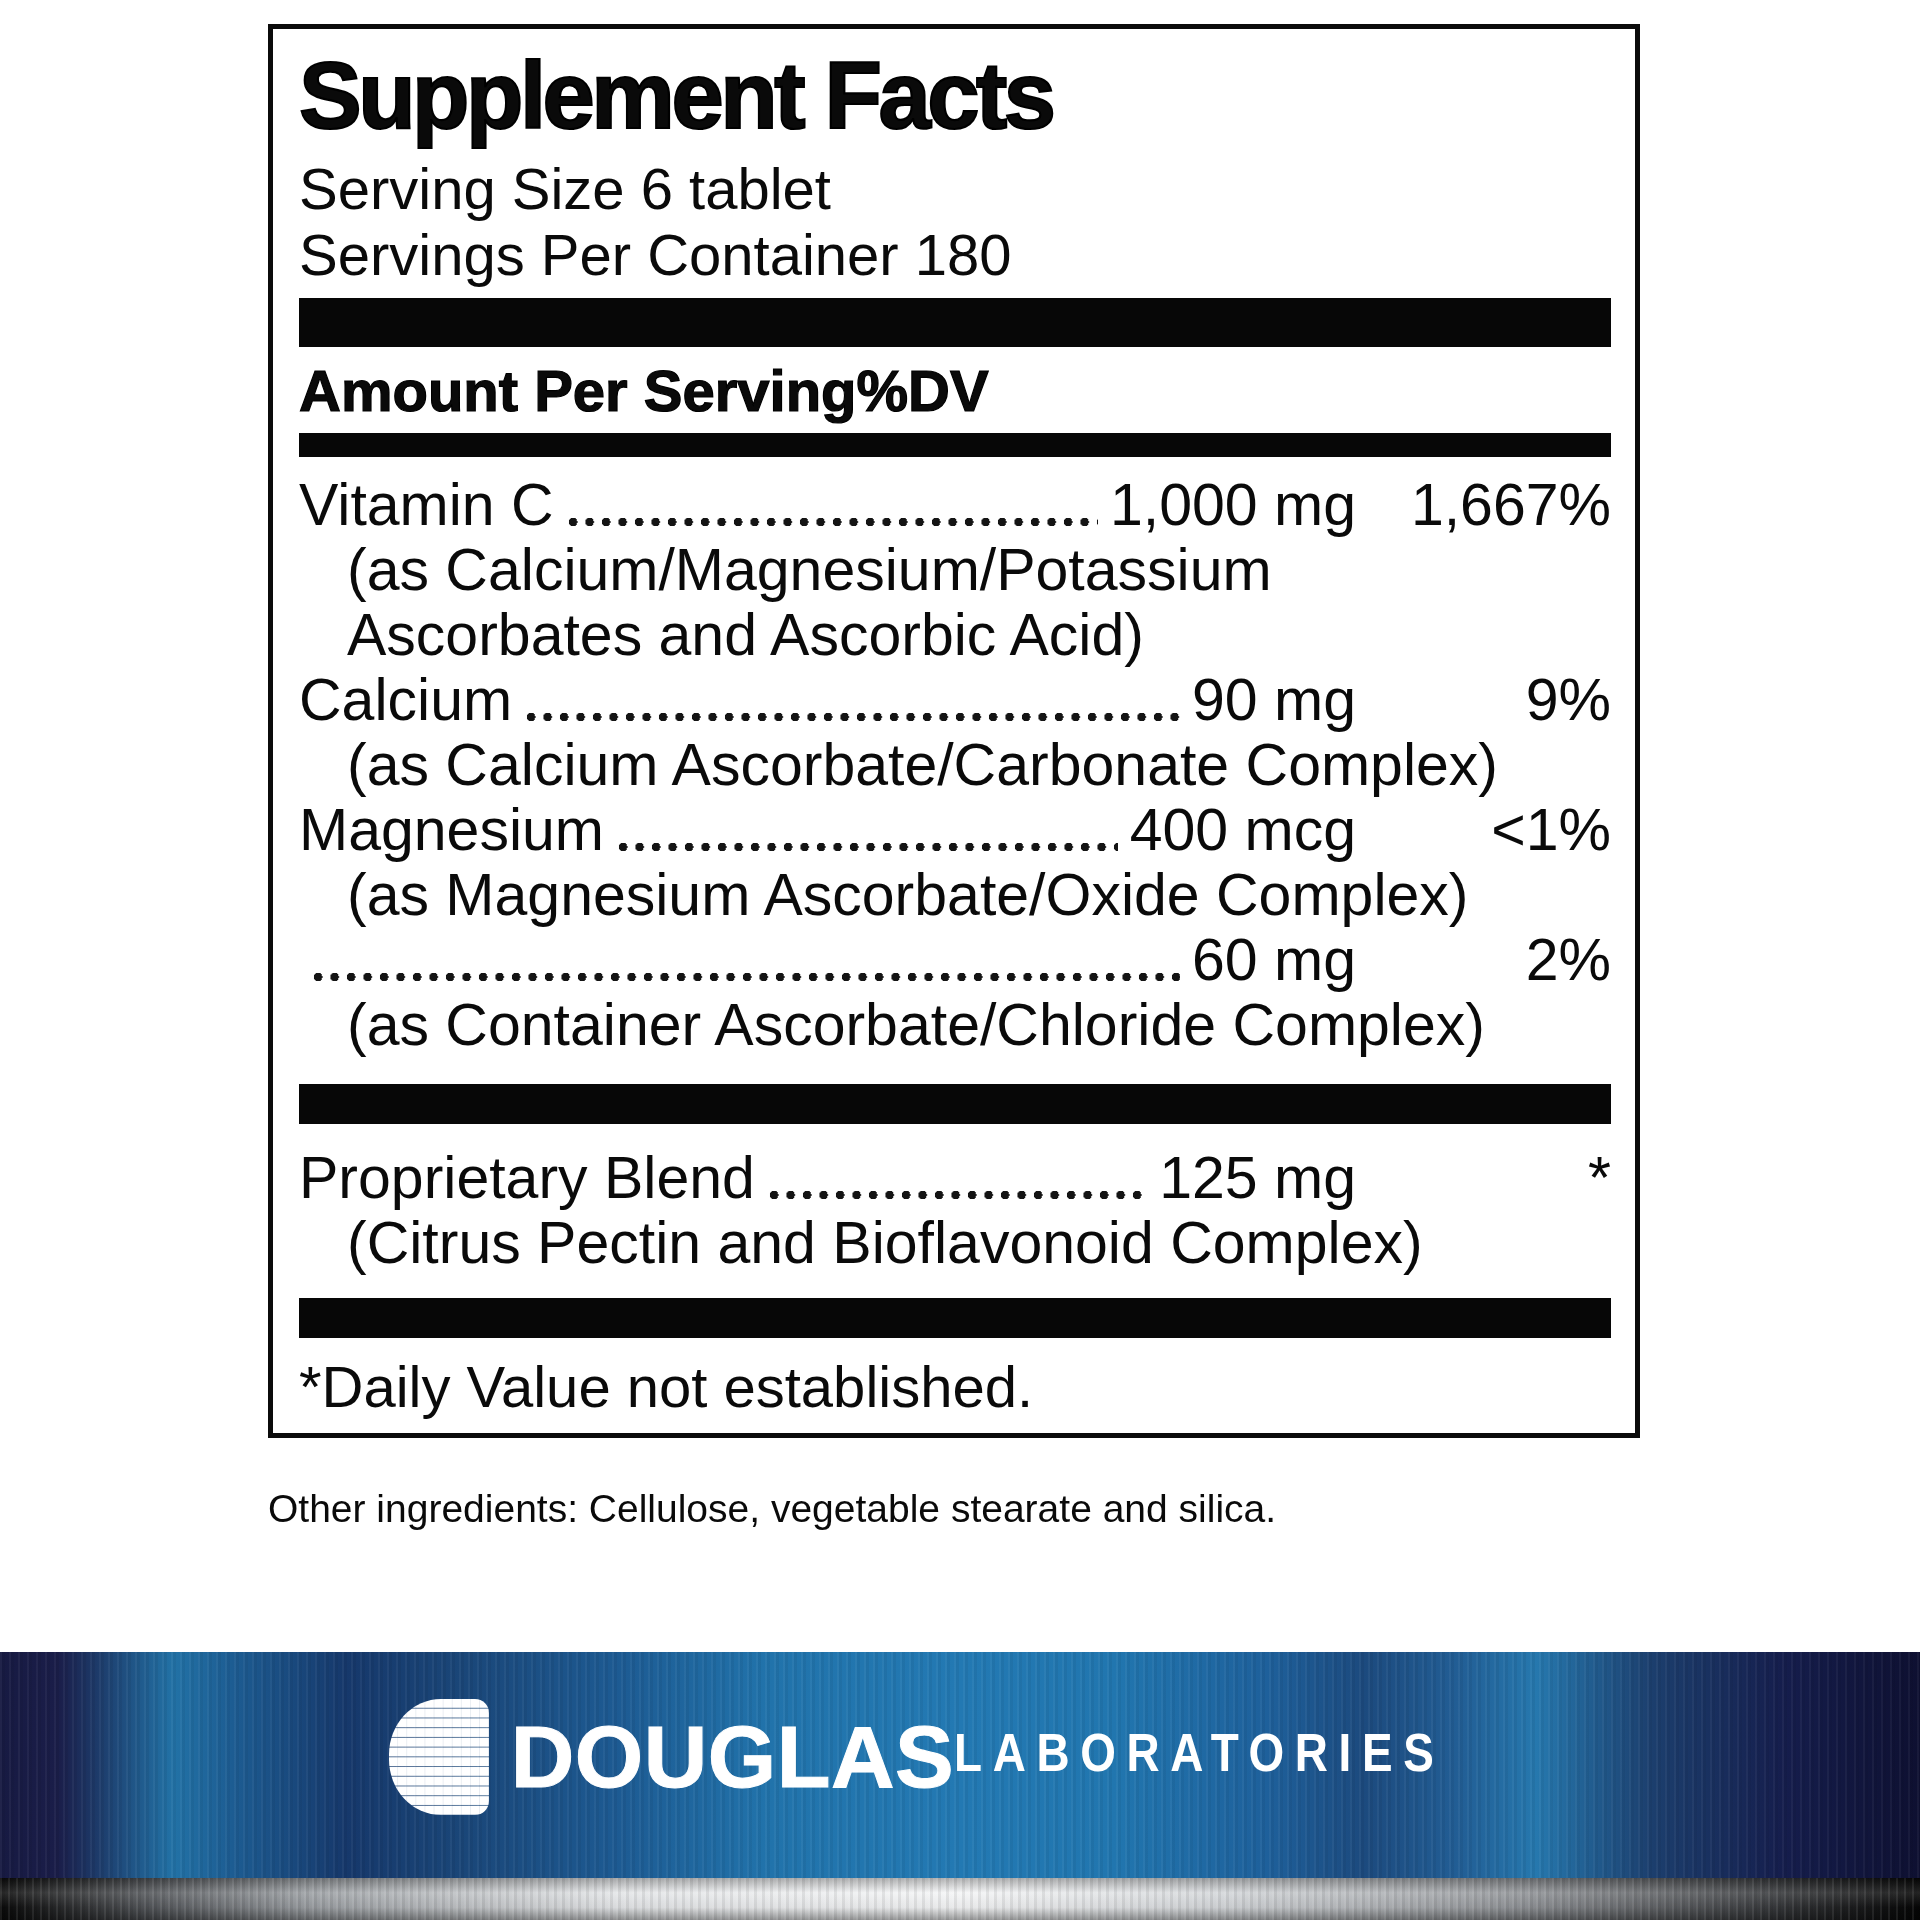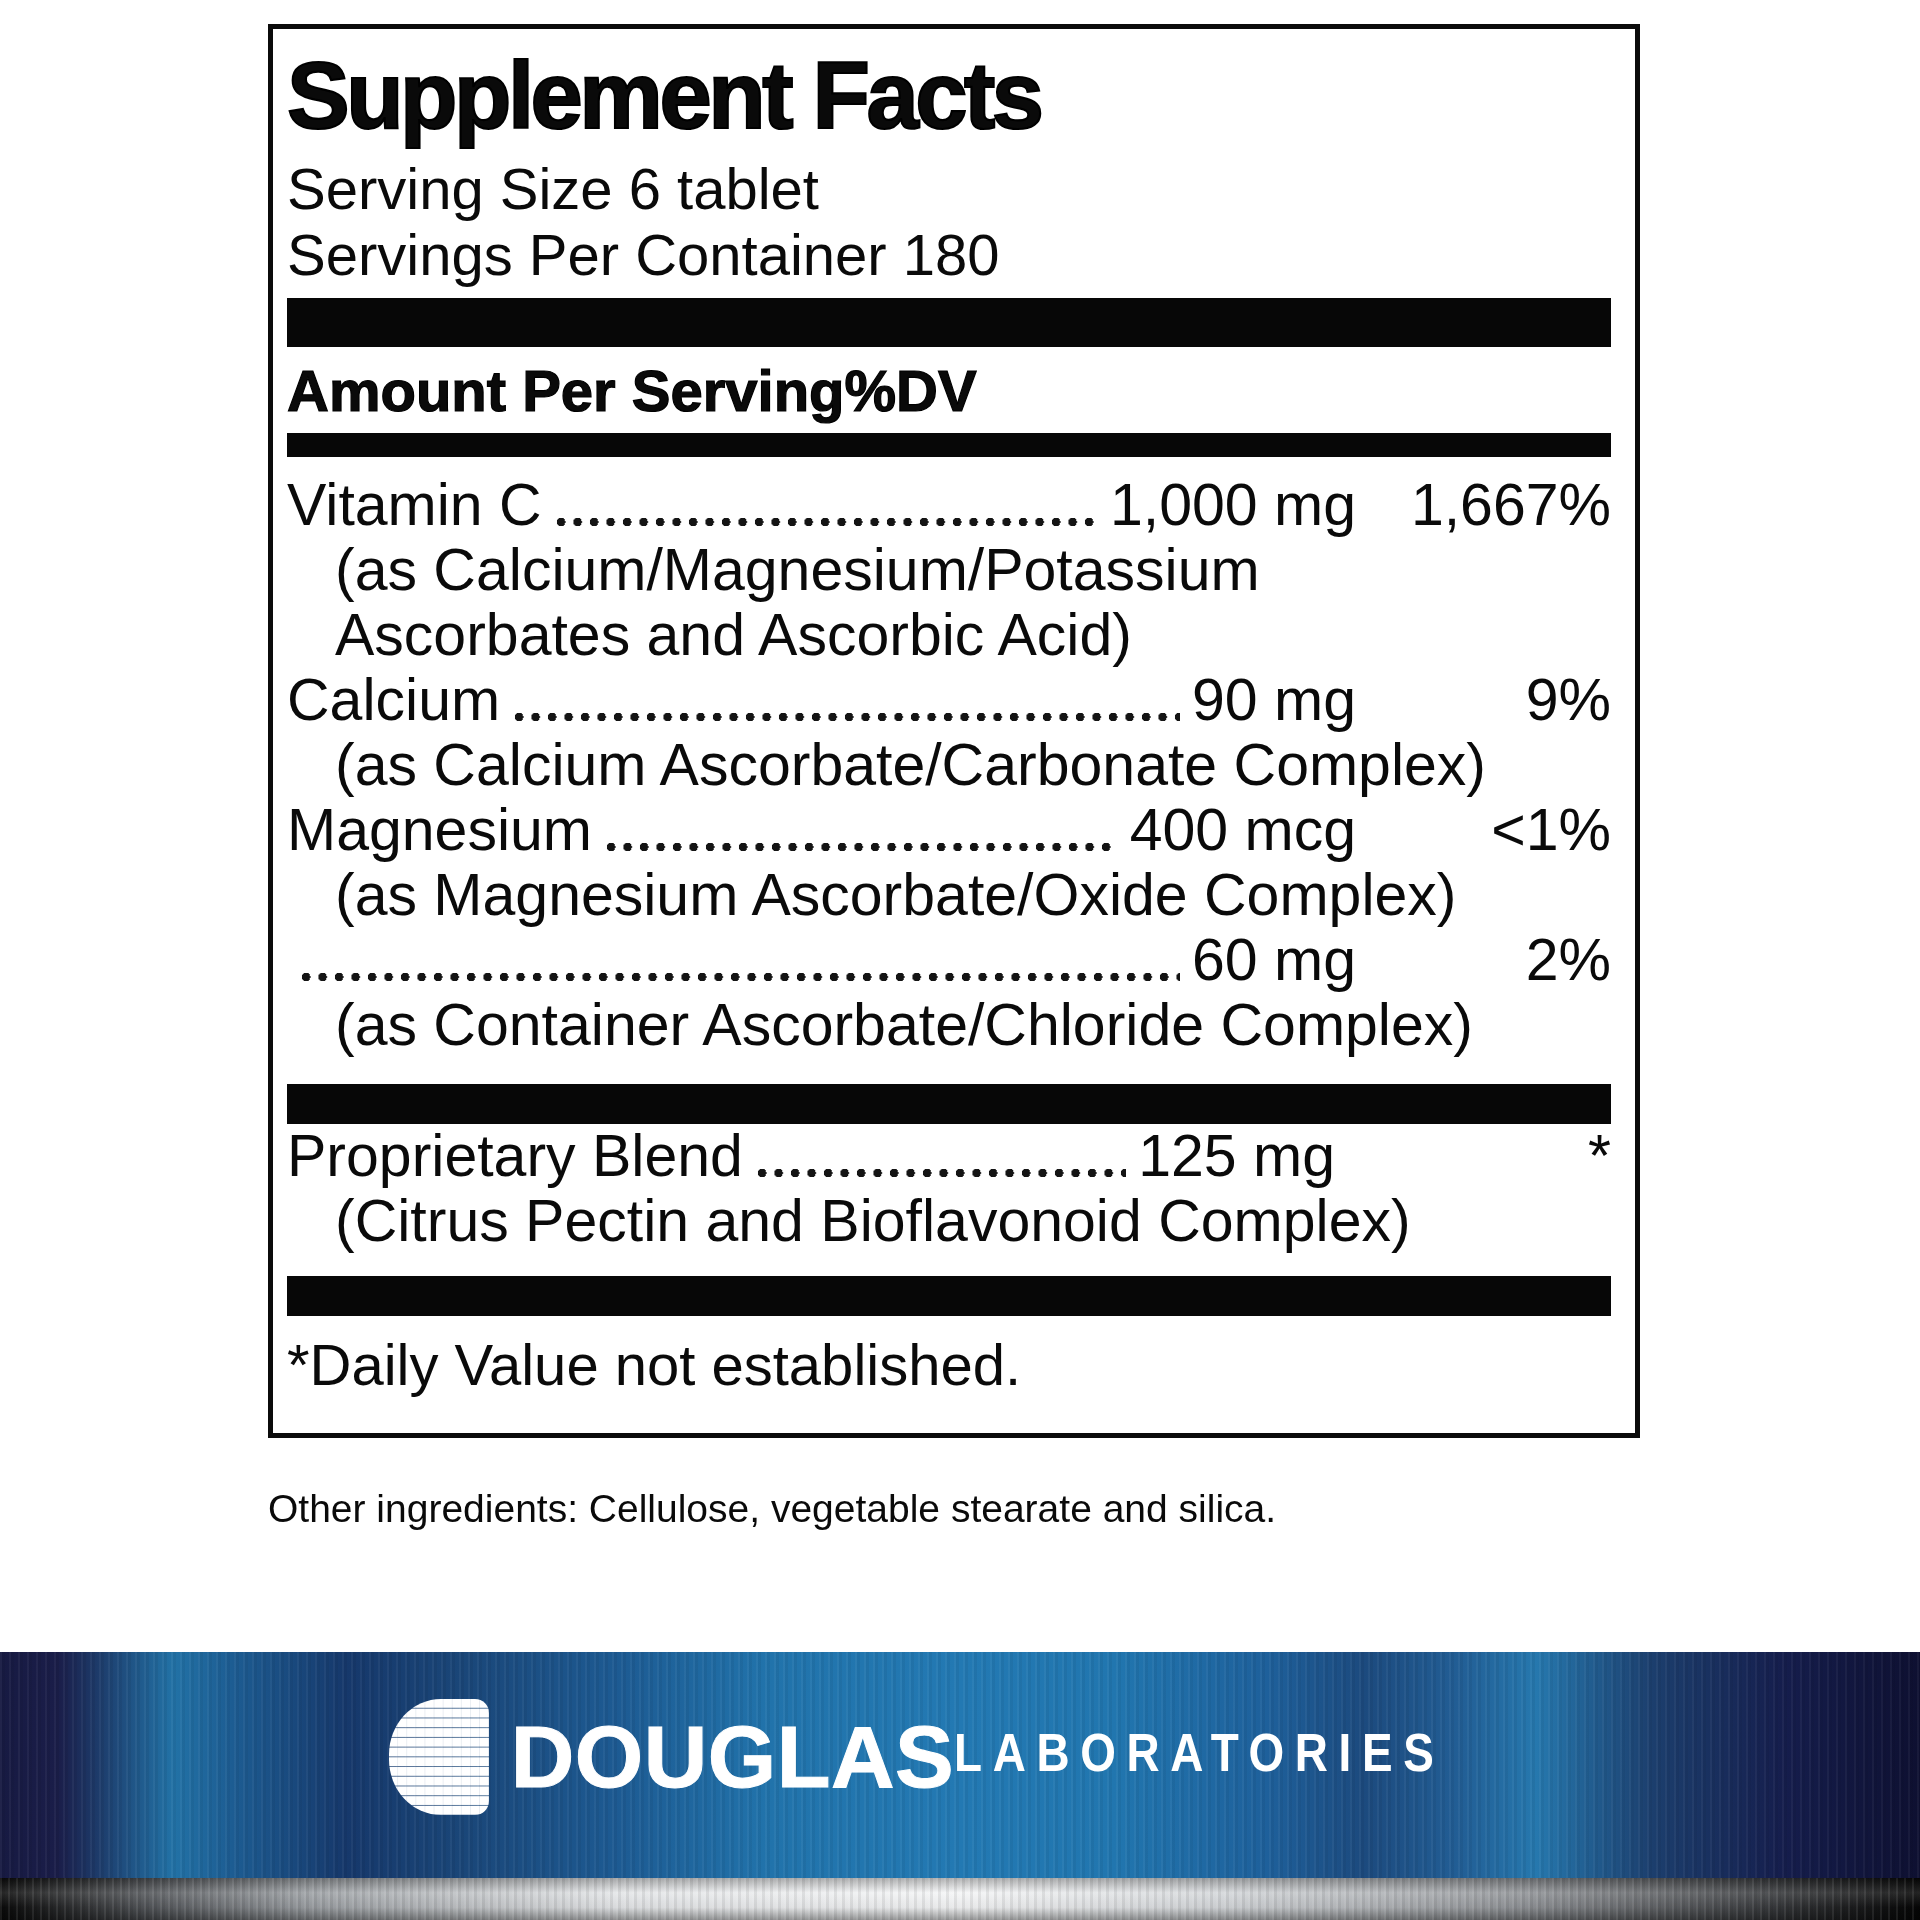--- a/index.html
+++ b/index.html
@@ -5,21 +5,21 @@
   html,body{margin:0;padding:0;}
   body{
     width:1920px;height:1920px;position:relative;background:#ffffff;
     font-family:"Liberation Sans", sans-serif;color:#0a0a0a;overflow:hidden;
   }
 
   
   .panel{
     position:absolute;left:268px;top:24px;width:1372px;height:1414px;
     border:5px solid #0b0b0b;box-sizing:border-box;background:#fff;
-    padding:12px 24px 0 14px;overflow:hidden;
+    padding:12px 24px 0 26px;overflow:hidden;
   }
   .sf-title{
     font-size:94px;font-weight:bold;letter-spacing:-3.5px;line-height:1.12;
     -webkit-text-stroke:2.2px #000;margin:2px 0 8px 0;white-space:nowrap;
   }
   .serving-line{font-size:58px;line-height:66px;}
 
   .bar{background:#070707;width:100%;}
   .bar-1{height:49px;margin-top:10px;}
   .bar-2{height:24px;}
@@ -159,21 +159,21 @@
         <span class="dots"></span>
         <span class="amount">60 mg</span>
       </span>
       <span class="dv">2%</span>
     </div>
     <div class="detail">(as Container Ascorbate/Chloride Complex)</div>
   </div>
 
   <div class="bar bar-3"></div>
 
-  <div class="nrow" style="gap:21px;">
+  <div class="nrow" style="margin-top:22px;">
     <span class="left">
       <span class="name">Proprietary Blend</span>
       <span class="dots"></span>
       <span class="amount">125 mg</span>
     </span>
     <span class="dv">*</span>
   </div>
   <div class="detail">(Citrus Pectin and Bioflavonoid Complex)</div>
 
   <div class="bar bar-4"></div>

